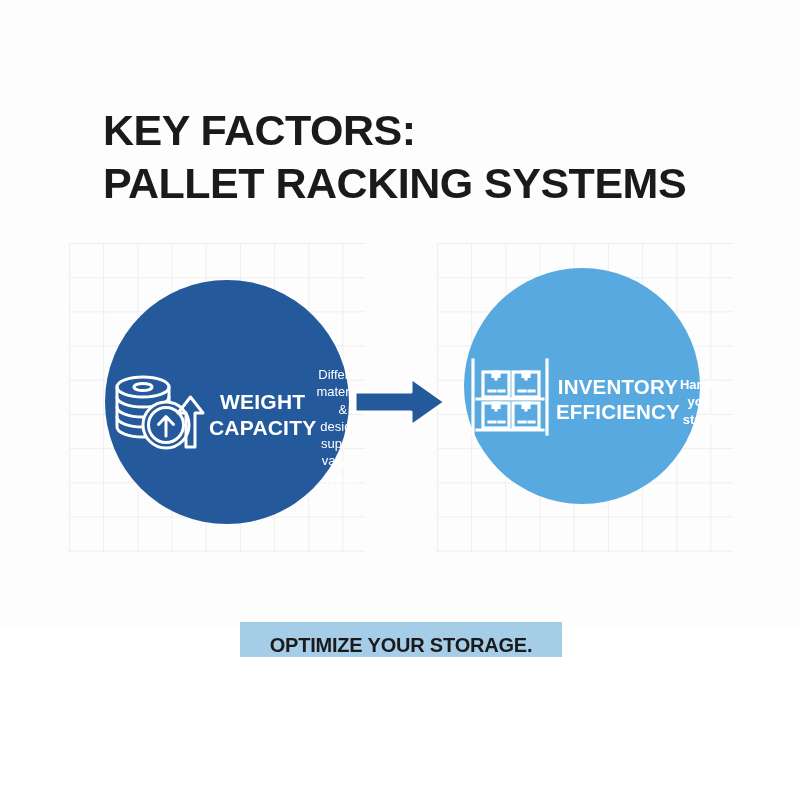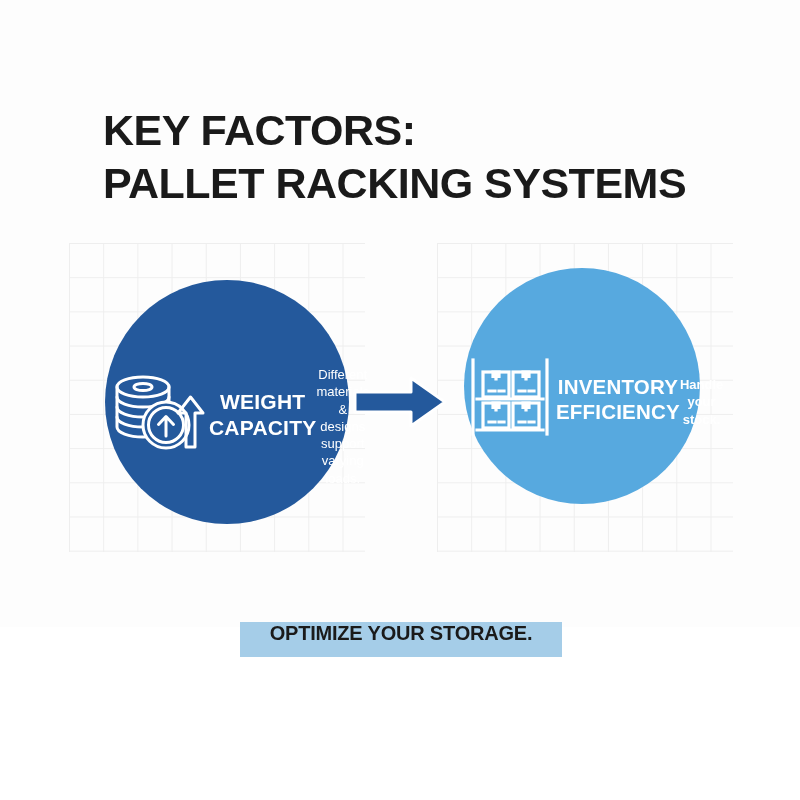--- a/index.html
+++ b/index.html
@@ -114,21 +114,21 @@
 
   
   #cta-banner {
     position: absolute;
     left: 240px;
     top: 622px;
     width: 322px;
     height: 35px;
     background: #a5cde8;
     display: flex;
-    align-items: flex-start;
+    align-items: flex-end;
     justify-content: center;
   }
   #cta-banner-label {
     color: #1a1a1a;
     font-weight: bold;
     font-size: 20px;
     letter-spacing: -0.2px;
   }
 </style>
 </head>

